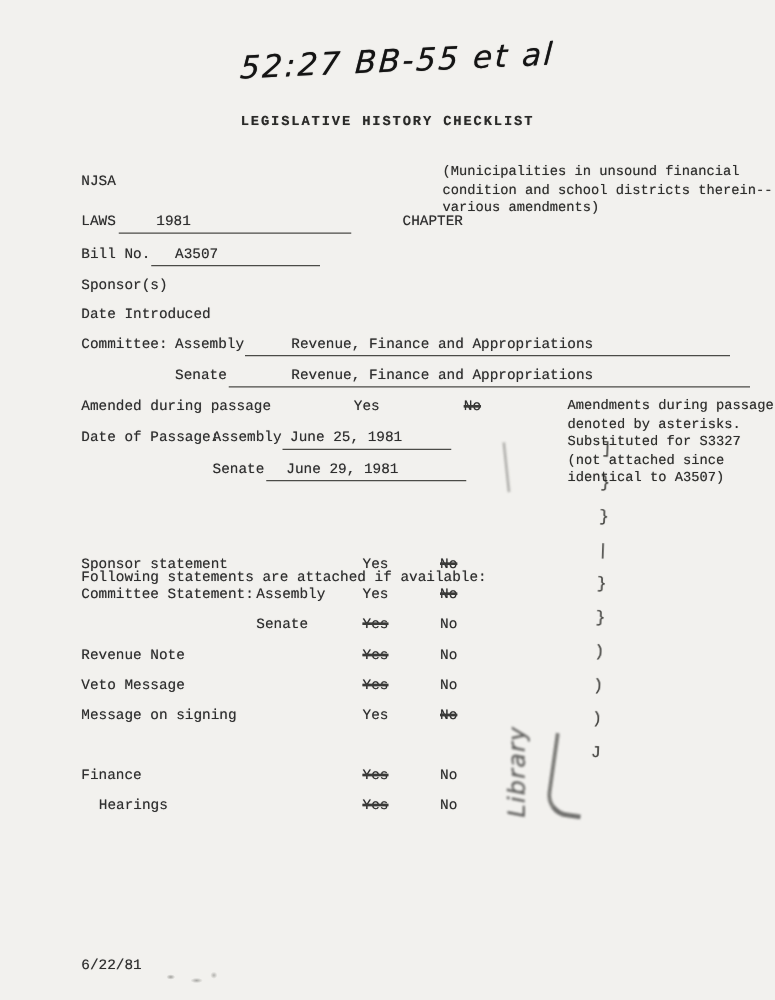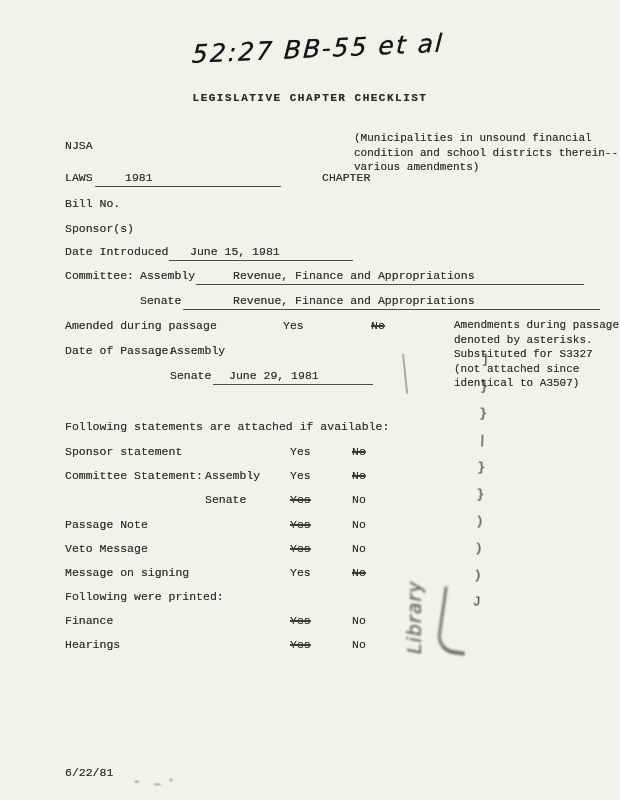--- a/index.html
+++ b/index.html
@@ -30,21 +30,21 @@
     text-shadow:0 0 0.7px rgba(0,0,0,0.7);
   }
   .heading{
     position:absolute;left:0;top:92px;width:620px;text-align:center;
     font-weight:700;font-size:11px;letter-spacing:1.5px;color:#2a2a28;
   }
   .note{
     position:absolute;font-size:11px;line-height:14.5px;
     white-space:pre-line;color:#2e2e2c;margin-left:36px;
   }
-  .section-heading{position:absolute;white-space:nowrap;}
+  .section-heading{position:absolute;white-space:nowrap;margin-top:36px;}
   .footer-date{position:absolute;left:65px;top:766px;}
   .margin-marks{
     position:absolute;left:477px;top:346px;width:30px;
     font-size:13px;line-height:27px;white-space:pre-line;
     color:#23231f;opacity:.85;filter:blur(.3px);
     transform:rotate(2deg);
   }
   .vertical-note{
     position:absolute;left:356px;top:583px;width:118px;height:24px;
     transform:rotate(-90deg);
@@ -73,47 +73,47 @@
     transform:rotate(-6deg);filter:blur(.7px);
   }
 </style>
 </head>
 <body>
 
 <div class="page">
 
   <div class="hand-title">52:27 BB-55 et al</div>
 
-  <div class="heading">LEGISLATIVE CHAPTER CHECKLIST</div>
+  <div class="heading">LEGISLATIVE HISTORY CHECKLIST</div>
 
   <div class="row" style="top:139px">
     <span class="lbl" style="left:65px">NJSA</span>
   </div>
 
   <div class="note" style="left:318px;top:131px;width:268px">(Municipalities in unsound financial
 condition and school districts therein--
 various amendments)</div>
 
   <div class="row" style="top:171px">
     <span class="lbl" style="left:65px">LAWS</span>
     <span class="val" style="left:95px;width:156px;padding-left:30px">1981</span>
     <span class="lbl" style="left:322px">CHAPTER</span>
   </div>
 
   <div class="row" style="top:197px">
     <span class="lbl" style="left:65px">Bill No.</span>
+    <span class="val" style="left:121px;width:116px;padding-left:19px">A3507</span>
   </div>
 
   <div class="row" style="top:222px">
     <span class="lbl" style="left:65px">Sponsor(s)</span>
   </div>
 
   <div class="row" style="top:245px">
     <span class="lbl" style="left:65px">Date Introduced</span>
-    <span class="val" style="left:169px;width:163px;padding-left:21px">June 15, 1981</span>
   </div>
 
   <div class="row" style="top:269px">
     <span class="lbl" style="left:65px">Committee:</span>
     <span class="lbl" style="left:140px">Assembly</span>
     <span class="val" style="left:196px;width:351px;padding-left:37px">Revenue, Finance and Appropriations</span>
   </div>
 
   <div class="row" style="top:294px">
     <span class="lbl" style="left:140px">Senate</span>
@@ -128,20 +128,21 @@
 
   <div class="note" style="left:418px;top:318px;width:172px">Amendments during passage
 denoted by asterisks.
 Substituted for S3327
 (not attached since
 identical to A3507)</div>
 
   <div class="row" style="top:344px">
     <span class="lbl" style="left:65px">Date of Passage:</span>
     <span class="lbl" style="left:170px">Assembly</span>
+    <span class="val" style="left:226px;width:129px;padding-left:6px">June 25, 1981</span>
   </div>
 
   <div class="row" style="top:369px">
     <span class="lbl" style="left:170px">Senate</span>
     <span class="val" style="left:213px;width:144px;padding-left:16px">June 29, 1981</span>
   </div>
 
 
   <div class="section-heading" style="left:65px;top:420px">Following statements are attached if available:</div>
 
@@ -158,47 +159,46 @@
     <span class="yn struck" style="left:352px">No</span>
   </div>
 
   <div class="row" style="top:493px">
     <span class="lbl" style="left:205px">Senate</span>
     <span class="yn struck" style="left:290px">Yes</span>
     <span class="yn" style="left:352px">No</span>
   </div>
 
   <div class="row" style="top:518px">
-    <span class="lbl" style="left:65px">Passage Note</span>
+    <span class="lbl" style="left:65px">Revenue Note</span>
     <span class="yn struck" style="left:290px">Yes</span>
     <span class="yn" style="left:352px">No</span>
   </div>
 
   <div class="row" style="top:542px">
     <span class="lbl" style="left:65px">Veto Message</span>
     <span class="yn struck" style="left:290px">Yes</span>
     <span class="yn" style="left:352px">No</span>
   </div>
 
   <div class="row" style="top:566px">
     <span class="lbl" style="left:65px">Message on signing</span>
     <span class="yn" style="left:290px">Yes</span>
     <span class="yn struck" style="left:352px">No</span>
   </div>
 
-  <div class="section-heading" style="left:65px;top:590px">Following were printed:</div>
 
   <div class="row" style="top:614px">
     <span class="lbl" style="left:65px">Finance</span>
     <span class="yn struck" style="left:290px">Yes</span>
     <span class="yn" style="left:352px">No</span>
   </div>
 
   <div class="row" style="top:638px">
-    <span class="lbl" style="left:65px">Hearings</span>
+    <span class="lbl" style="left:79px">Hearings</span>
     <span class="yn struck" style="left:290px">Yes</span>
     <span class="yn" style="left:352px">No</span>
   </div>
 
   <div class="margin-marks">]
 }
 }
 |
 }
 }

